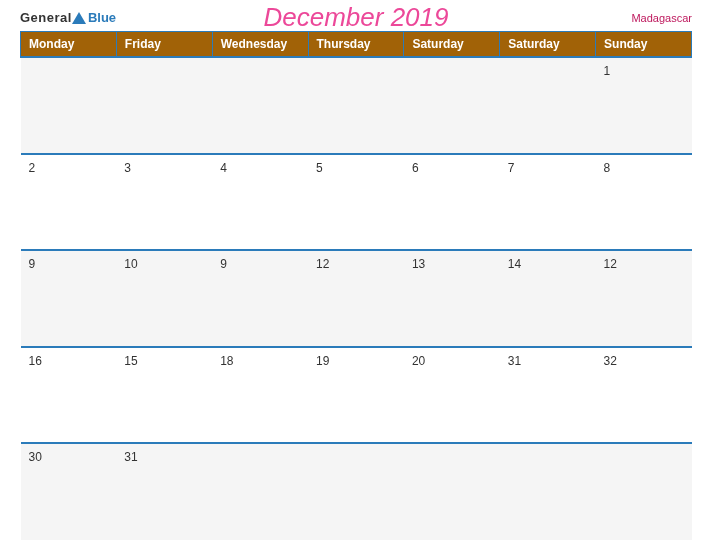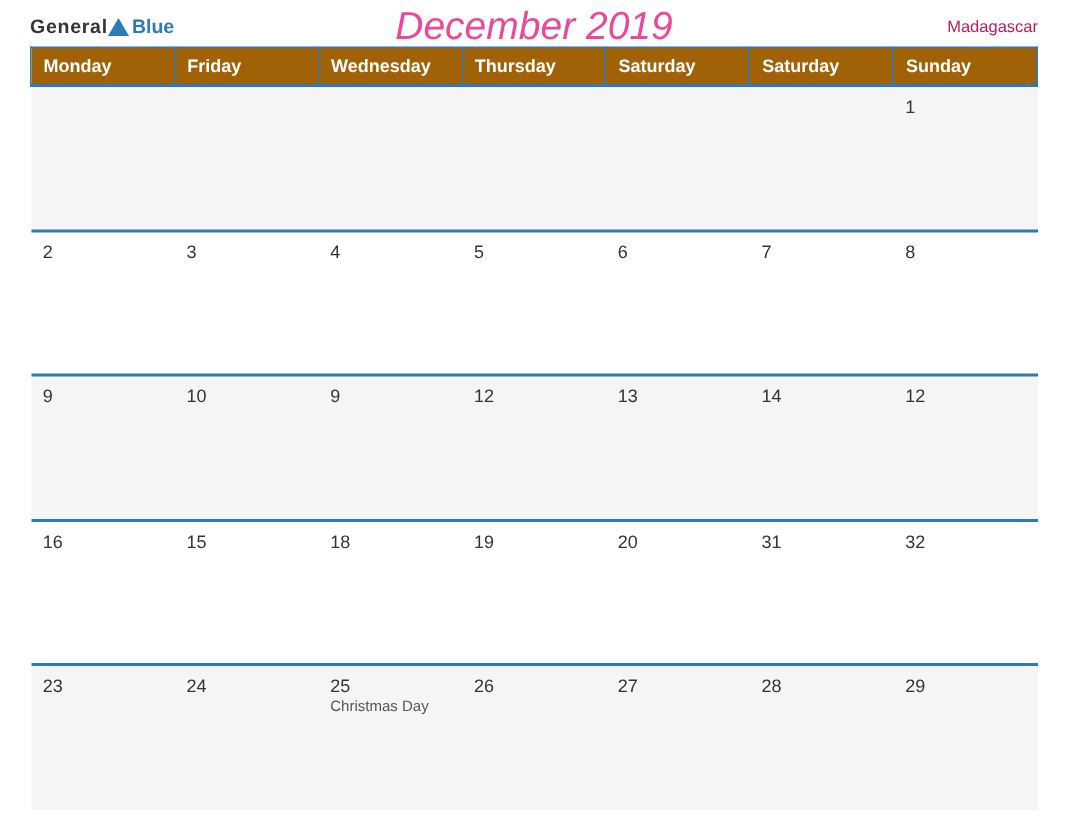--- a/index.html
+++ b/index.html
@@ -219,36 +219,25 @@
         </td>
         <td>
           <span class="day-number">31</span>
         </td>
         <td>
           <span class="day-number">32</span>
         </td>
       </tr>
       <tr>
         <td>
-          <span class="day-number">23</span>
-        </td>
-        <td>
-          <span class="day-number">24</span>
-        </td>
-        <td>
-          <span class="day-number">25</span>
-          <span class="day-event">Christmas Day</span>
-        </td>
-        <td>
-          <span class="day-number">26</span>
-        </td>
-        <td>
-          <span class="day-number">27</span>
-        </td>
-        <td>
-          <span class="day-number">28</span>
-        </td>
-        <td>
-          <span class="day-number">29</span>
-        </td>
+          <span class="day-number">30</span>
+        </td>
+        <td>
+          <span class="day-number">31</span>
+        </td>
+        <td></td>
+        <td></td>
+        <td></td>
+        <td></td>
+        <td></td>
       </tr>
     </tbody>
 </table>
 
 </body></html>

